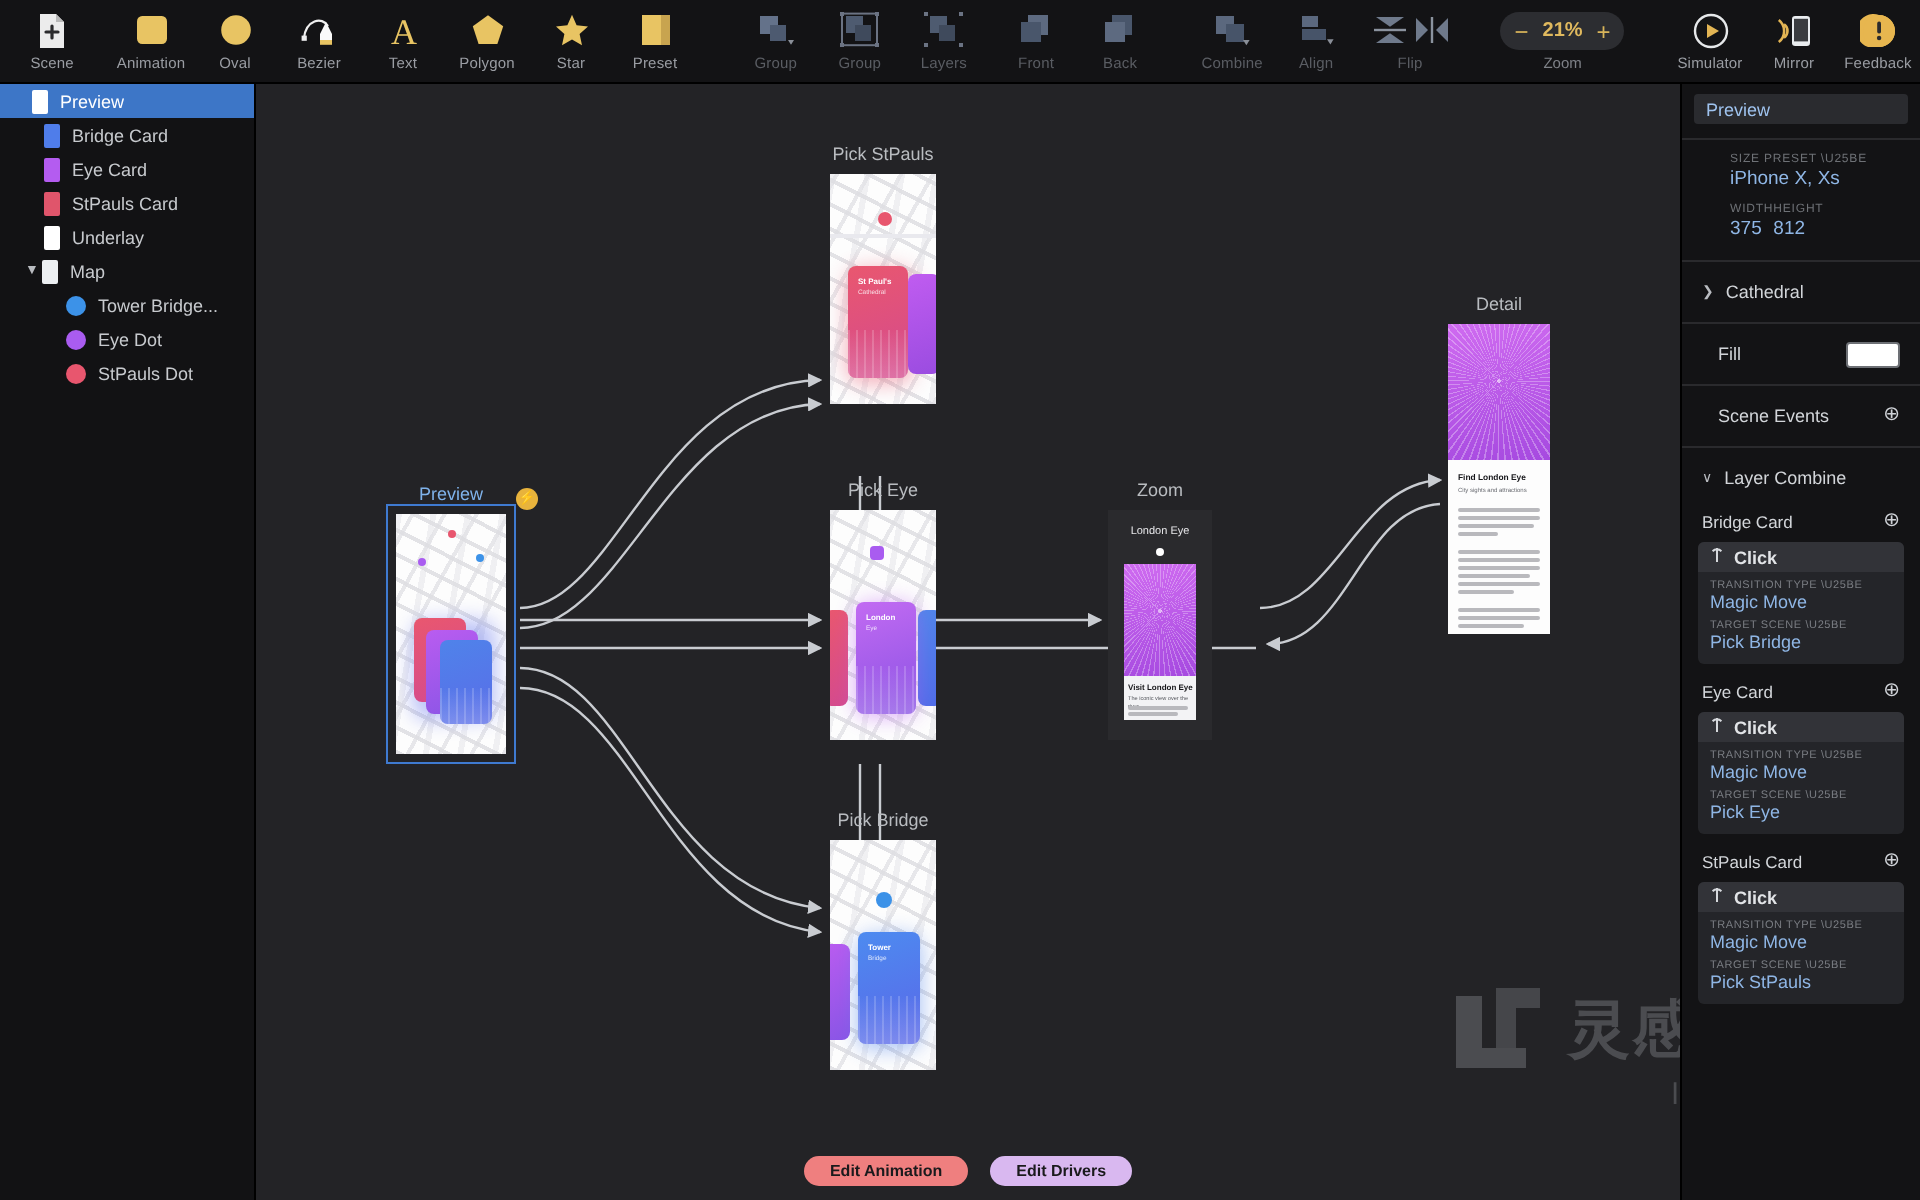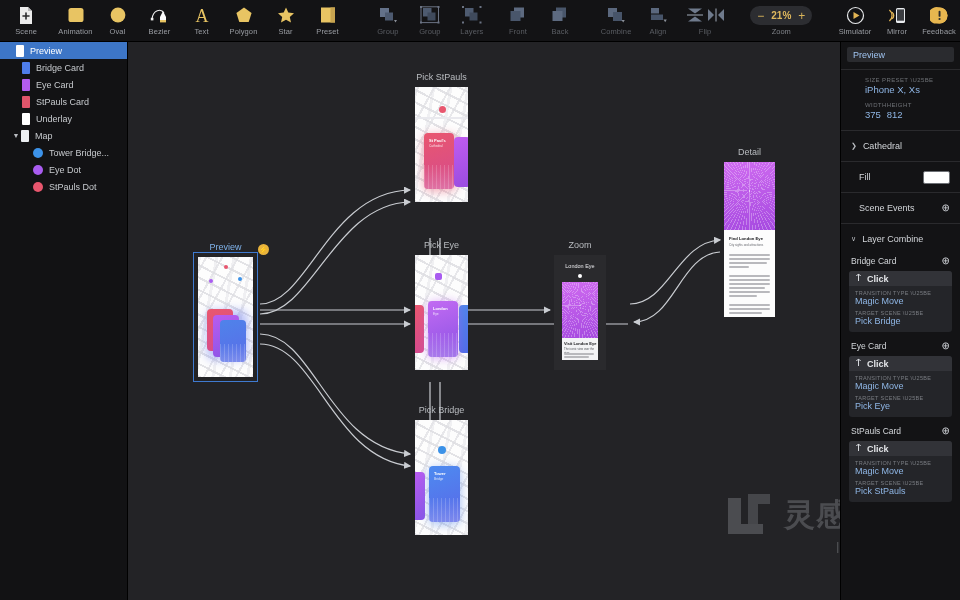--- a/index.html
+++ b/index.html
@@ -610,20 +610,24 @@
         <div class="glow" style="left:13px;top:47px;width:33px;height:58px;background:#4f83ea;"></div>
         <div class="card" style="left:14px;top:46px;width:31px;height:56px;background:linear-gradient(160deg,#4d8bf0,#5a67e8);">
           <div class="ctitle">Tower</div>
           <div class="csub">Bridge</div>
           <div class="silh"></div>
         </div>
       </div>
     </div>
   </div>
 
+  <div class="btmbar">
+    <button class="pillbtn" style="background:#ef7f7f;">Edit Animation</button>
+    <button class="pillbtn" style="background:#d9b8f0;">Edit Drivers</button>
+  </div>
 
   <div class="wm">
     <div class="wmtop">
       <svg width="54" height="46" viewBox="0 0 54 46">
         <path d="M6 6 h13 v26 h22 v10 H6 Z" fill="#a9acb1"></path>
         <path d="M26 2 h22 v10 H36 v22 h-10 V12 Z" fill="#a9acb1" opacity=".85"></path>
       </svg>
       <span class="wmcn">灵感中国</span>
     </div>
     <div class="wmlatin">

